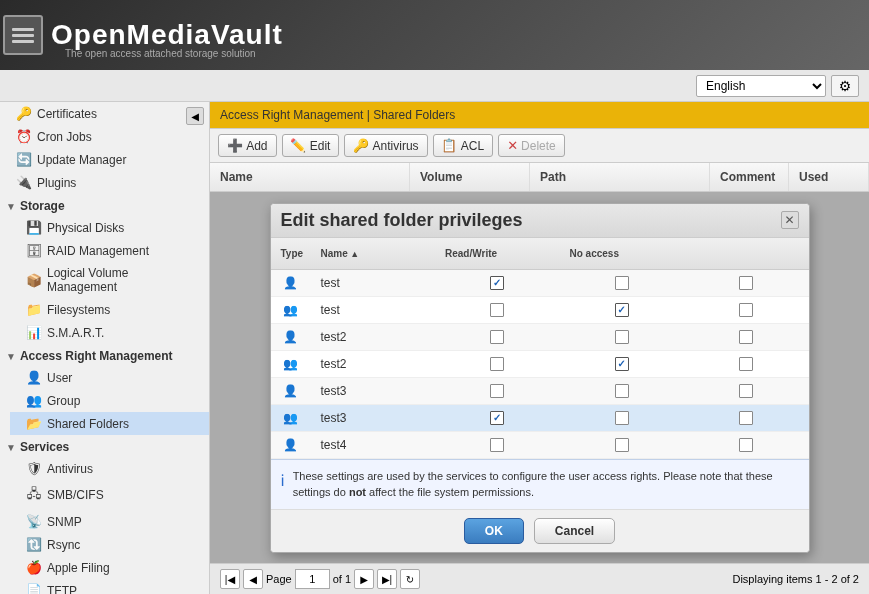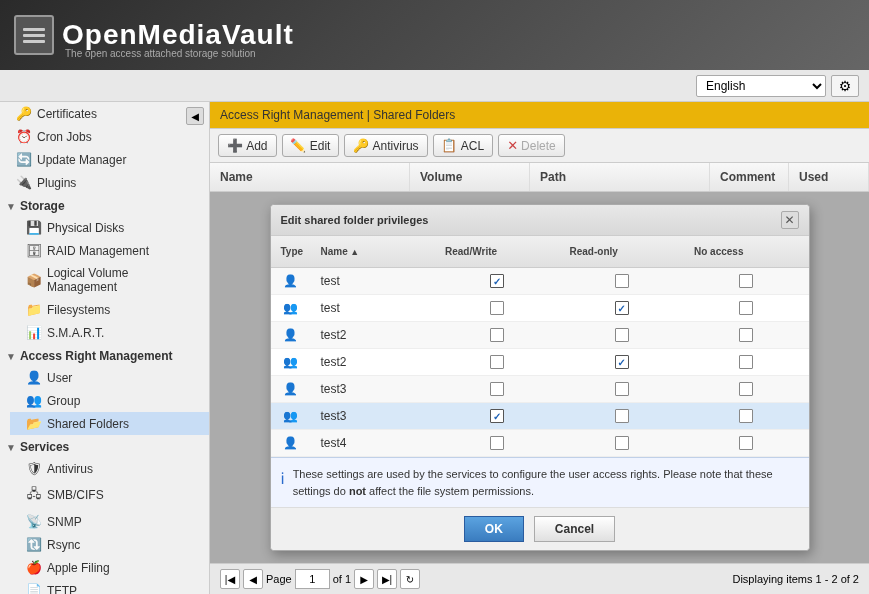--- a/index.html
+++ b/index.html
@@ -4,21 +4,21 @@
   <style>
     * { box-sizing: border-box; margin: 0; padding: 0; }
     body { font-family: Arial, sans-serif; font-size: 12px; background: #d0d0d0; width: 869px; height: 594px; overflow: hidden; }
 
     
     .header {
       background: linear-gradient(135deg, #2a2a2a 0%, #444 40%, #666 100%);
       height: 70px;
       display: flex;
       align-items: center;
-      padding: 0 14px;
+      padding: 0 3px;
       position: relative;
     }
     .header-logo {
       display: flex;
       align-items: center;
       gap: 8px;
     }
     .logo-icon {
       width: 40px;
       height: 40px;
@@ -216,21 +216,21 @@
     .modal-title-bar {
       background: linear-gradient(to bottom, #e8e8e8, #d8d8d8);
       padding: 6px 10px;
       display: flex;
       align-items: center;
       justify-content: space-between;
       border-bottom: 1px solid #ccc;
       border-radius: 4px 4px 0 0;
     }
     .modal-title {
-      font-size: 11px;
+      font-size: 18px;
       font-weight: bold;
       color: #333;
     }
     .modal-close {
       width: 18px;
       height: 18px;
       background: #ddd;
       border: 1px solid #aaa;
       border-radius: 2px;
       cursor: pointer;
@@ -317,21 +317,21 @@
       background: #f0f0f0;
       padding: 8px;
       border-top: 1px solid #ddd;
       display: flex;
       justify-content: center;
       gap: 10px;
       border-radius: 0 0 4px 4px;
     }
     .modal-btn {
       padding: 5px 20px;
-      border-radius: 0;
+      border-radius: 5px;
       cursor: pointer;
       font-size: 12px;
       font-weight: bold;
     }
     .modal-btn.ok {
       background: linear-gradient(to bottom, #5ba3e0, #3a7cbf);
       color: white;
       border: 1px solid #2a5c9f;
     }
     .modal-btn.cancel {
@@ -545,21 +545,20 @@
         <div class="modal">
           <div class="modal-title-bar">
             <span class="modal-title">Edit shared folder privileges</span>
             <div class="modal-close">✕</div>
           </div>
           <div class="modal-body">
             <div class="modal-table-header">
               <div class="modal-th">Type</div>
               <div class="modal-th name-sort">Name</div>
               <div class="modal-th center">Read/Write</div>
-              <div class="modal-th center">Read-only</div>
               <div class="modal-th center">No access</div>
             </div>
 
             <div class="modal-row">
               <div class="modal-td center"><span>👤</span></div>
               <div class="modal-td">test</div>
               <div class="modal-td center">
                   <div class="checkbox-wrap">
                     <div class="checkbox checked"></div>
                   </div>

